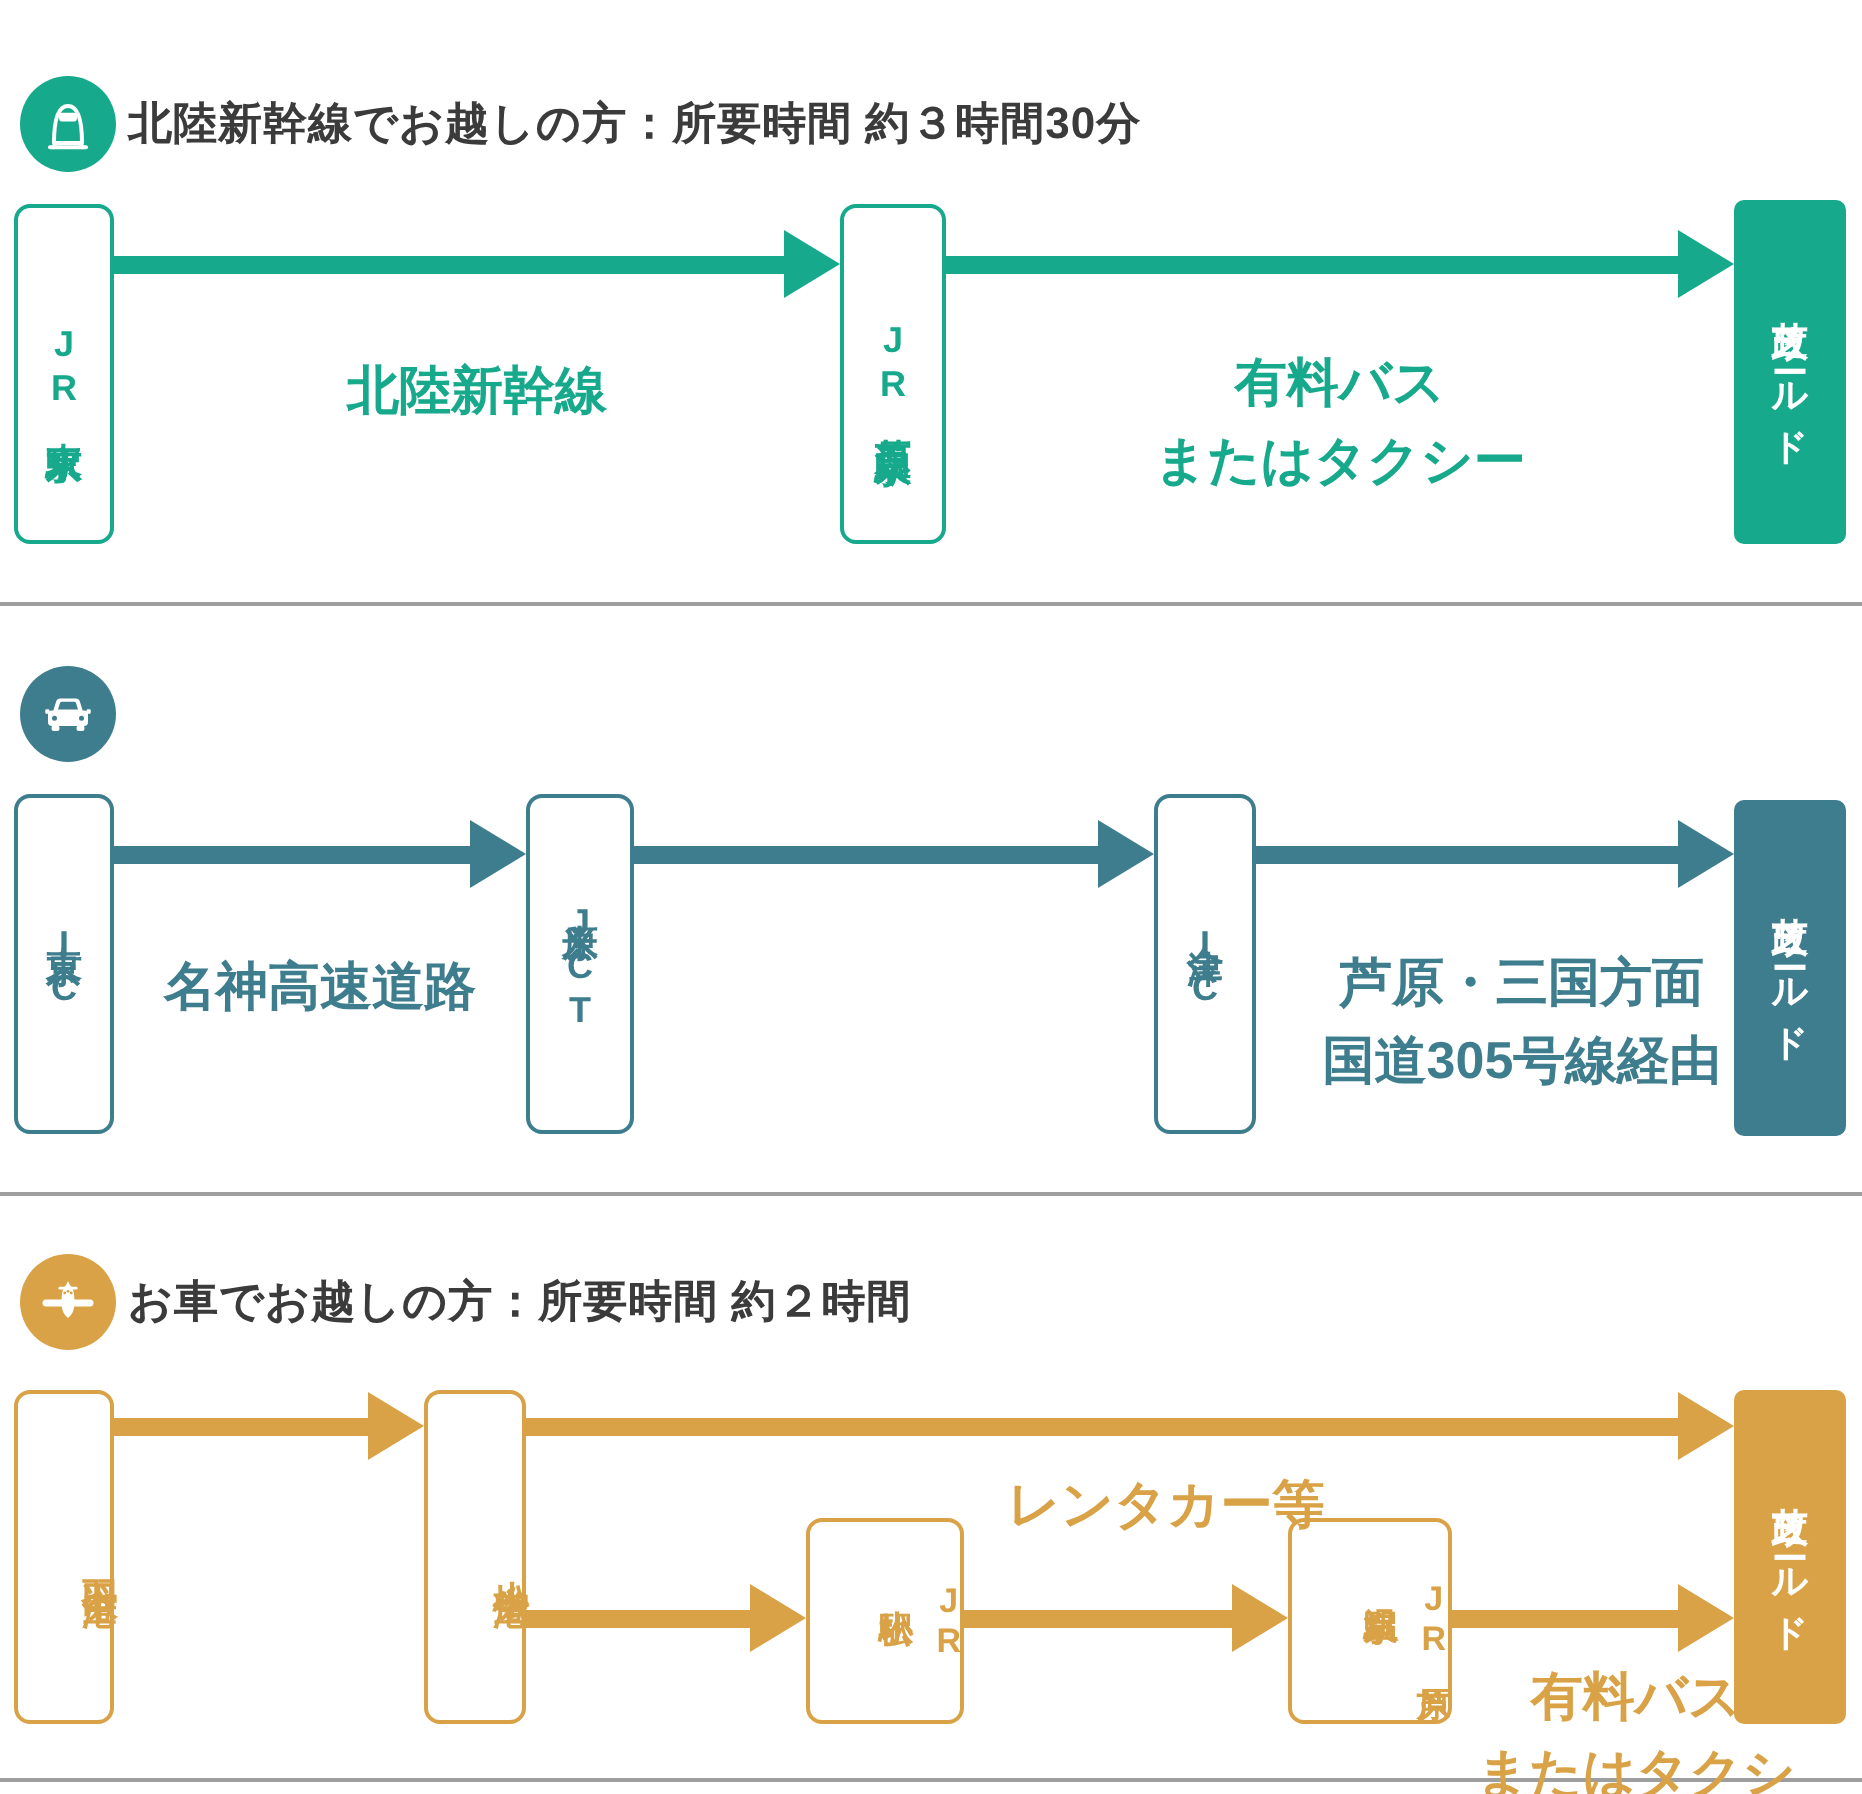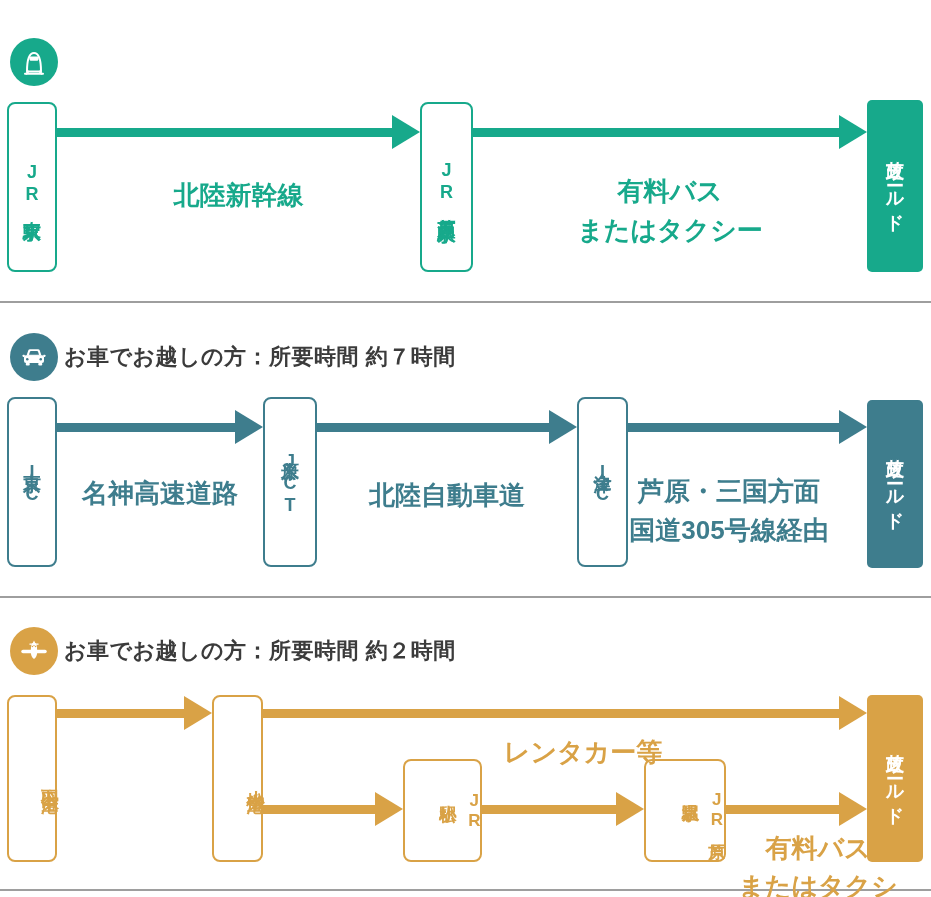--- a/index.html
+++ b/index.html
@@ -63,21 +63,21 @@
   .s2bar1{left:57px;top:423px;width:178px;}
   .s2h1{left:235px;top:410px;}
   .s2e1{left:57px;top:476px;width:206px;font-family:Liberation Mono, monospace;}
   .s2n2{left:263px;top:397px;width:54px;height:170px;}
   .s2bar2{left:317px;top:423px;width:232px;}
   .s2h2{left:549px;top:410px;}
   .s2e2{left:317px;top:476px;width:260px;}
   .s2n3{left:577px;top:397px;width:51px;height:170px;}
   .s2bar3{left:628px;top:423px;width:211px;}
   .s2h3{left:839px;top:410px;}
-  .s2e3{left:628px;top:472px;width:202px;}
+  .s2e3{left:660px;top:472px;width:202px;}
   .s2d{left:867px;top:400px;width:56px;height:168px;}
   .div2{top:596px;}
 
   
   .i3{left:10px;top:627px;}
   .t3{left:64px;top:636px;}
   .s3n1{left:7px;top:695px;width:50px;height:167px;}
   .s3barA{left:57px;top:709px;width:127px;}
   .s3hA{left:184px;top:696px;}
   .s3n2{left:212px;top:695px;width:51px;height:167px;}
@@ -106,20 +106,21 @@
   <div class="icon-circle b1 i1">
     <svg viewBox="0 0 24 24" width="30" height="30" aria-hidden="true">
       <g fill="none" stroke="#fff" stroke-width="1.6" stroke-linecap="round" stroke-linejoin="round">
         <path d="M6.4 19.6 C6.4 9.5 8.2 4.8 12 4.8 C15.8 4.8 17.6 9.5 17.6 19.6 Z"></path>
         <path d="M4.8 21.3 H19.2"></path>
         <path d="M7.4 19.6 L6 21.3 M16.6 19.6 L18 21.3"></path>
       </g>
       <path d="M9 7.5 h6 q0.95 0 0.8 0.95 l-0.3 1.75 q-0.13 0.8 -0.95 0.8 h-5.1 q-0.82 0 -0.95 -0.8 l-0.3 -1.75 q-0.15 -0.95 0.8 -0.95 Z" fill="#fff"></path>
     </svg>
   </div>
+  <div class="sec-title t1">北陸新幹線でお越しの方：所要時間 約３時間30分</div>
 
   <div class="node bd1 s1n1">
     <span class="vtext c1">JR東京駅</span>
   </div>
 
   <div class="bar b1 s1bar1"></div>
   <div class="head h1 s1h1"></div>
   <div class="elabel c1 s1e1">北陸新幹線</div>
 
   <div class="node bd1 s1n2">
@@ -145,37 +146,35 @@
         <rect x="5.4" y="16.6" width="3.2" height="2.2" rx="0.9"></rect>
         <rect x="15.4" y="16.6" width="3.2" height="2.2" rx="0.9"></rect>
         <rect x="2.9" y="10.1" width="1.7" height="1.8" rx="0.5"></rect>
         <rect x="19.4" y="10.1" width="1.7" height="1.8" rx="0.5"></rect>
       </g>
       <path d="M8 10.2 L8.8 7.6 Q8.95 7.1 9.6 7.1 H14.4 Q15.05 7.1 15.2 7.6 L16 10.2 Z" fill="var(--car)"></path>
       <circle cx="6.6" cy="13.7" r="1" fill="var(--car)"></circle>
       <circle cx="17.4" cy="13.7" r="1" fill="var(--car)"></circle>
     </svg>
   </div>
-  <div class="sec-title t2">お車でお越しの方：所要時間 約７時間</div>
 
   <div class="node bd2 s2n1">
     <span class="vtext c2">東京IC</span>
   </div>
 
   <div class="bar b2 s2bar1"></div>
   <div class="head h2 s2h1"></div>
   <div class="elabel c2 s2e1">名神高速道路</div>
 
   <div class="node bd2 s2n2">
     <span class="vtext c2">米原JCT</span>
   </div>
 
   <div class="bar b2 s2bar2"></div>
   <div class="head h2 s2h2"></div>
-  <div class="elabel c2 s2e2">北陸自動車道</div>
 
   <div class="node bd2 s2n3">
     <span class="vtext c2">金津IC</span>
   </div>
 
   <div class="bar b2 s2bar3"></div>
   <div class="head h2 s2h3"></div>
   <div class="elabel c2 s2e3">芦原・三国方面
 国道305号線経由</div>
 

